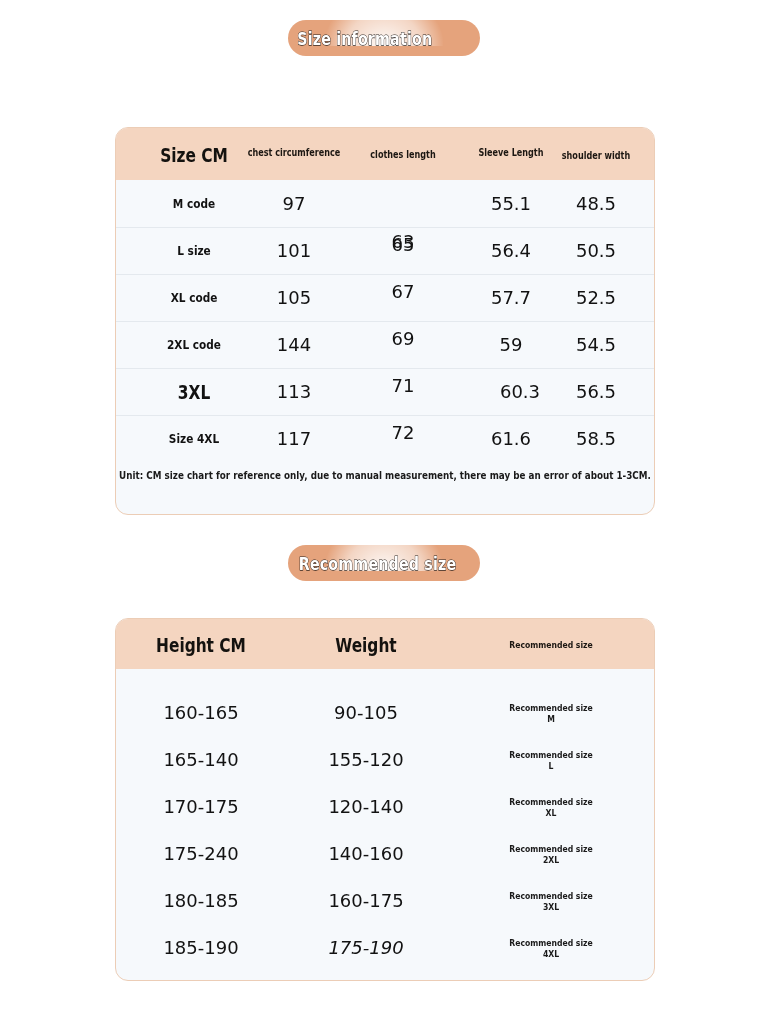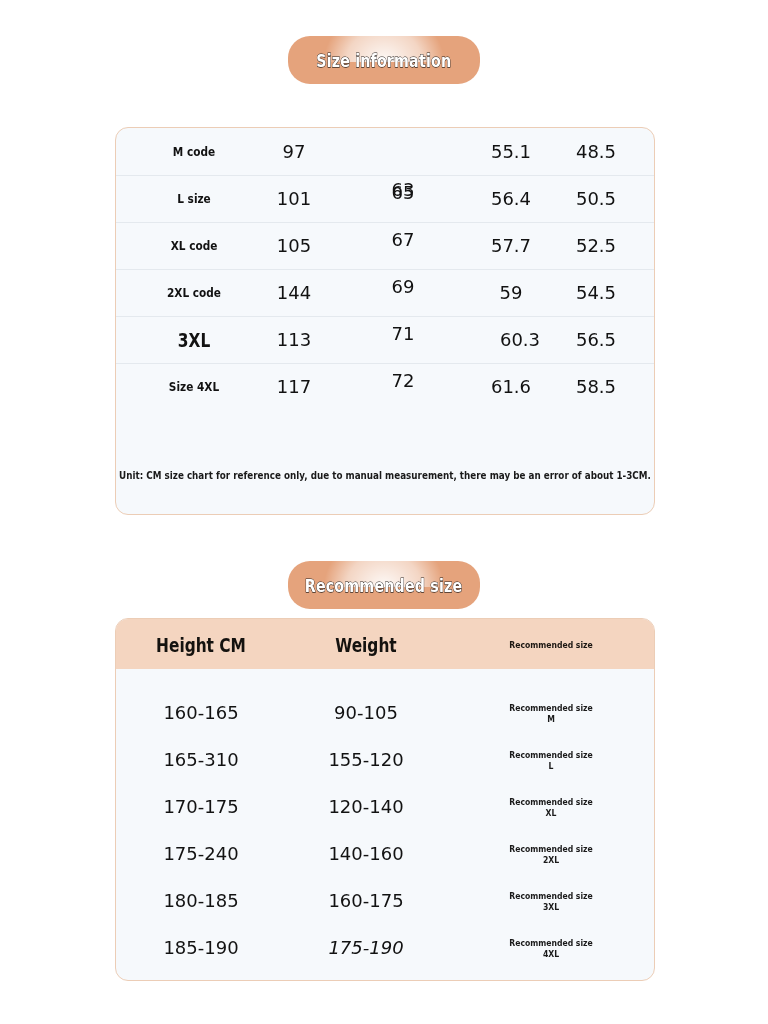--- a/index.html
+++ b/index.html
@@ -15,28 +15,27 @@
     color: #1c1c1c;
     overflow: hidden;
   }
 
   
   .pill {
     position: absolute;
     left: 50%;
     transform: translateX(-50%);
     width: 192px;
-    height: 48px;
+    height: 36px;
     border-radius: 22px;
     background: #e5a37c;
     display: flex;
     align-items: center;
-    justify-content: center;
+    justify-content: flex-start;
     overflow: hidden;
-    margin-top: 16px;
   }
   .pill::before {
     
     content: "";
     position: absolute;
     top: -26px;
     left: 50%;
     transform: translateX(-50%);
     width: 118px;
     height: 52px;
@@ -161,20 +160,31 @@
   }
 </style>
 </head>
 <body>
 
 <div class="pill" id="pill-size">
   <span class="pill-text">Size information</span>
 </div>
 
 <div class="card" id="card-size">
+  <div class="thead">
+    <div class="cell h-main" style="left:78px;  top:27px;">Size CM</div>
+    <div class="cell h-small" style="left:178px; top:25px;">chest
+circumference</div>
+    <div class="cell h-small" style="left:287px; top:27px;">clothes
+length</div>
+    <div class="cell h-small" style="left:395px; top:25px;">Sleeve
+Length</div>
+    <div class="cell h-small" style="left:480px; top:28px;">shoulder
+width</div>
+  </div>
 
   <div class="tbody" id="size-tbody">
       <div class="cell v-label" style="left: 78px; top: 23.5px;">M code</div>
       <div class="cell v-num" style="left: 178px; top: 23.5px;">97</div>
       <div class="cell v-num" style="left: 287px; top: 17.5px; margin-top: 44px;">63</div>
       <div class="cell v-num" style="left: 395px; top: 23.5px;">55.1</div>
       <div class="cell v-num" style="left: 480px; top: 23.5px;">48.5</div>
       <div class="row-div" style="top: 47px;"></div>
       <div class="cell v-label" style="left: 78px; top: 70.5px;">L size</div>
       <div class="cell v-num" style="left: 178px; top: 70.5px;">101</div>
@@ -218,21 +228,21 @@
   <div class="thead">
     <div class="cell h-main" style="left:85px;  top:26px;">Height CM</div>
     <div class="cell h-main" style="left:250px; top:26px;">Weight</div>
     <div class="cell h-tiny" style="left:435px; top:26px;">Recommended size</div>
   </div>
 
   <div class="tbody" id="reco-tbody">
       <div class="cell v-num" style="left: 85px; top: 43.5px;">160-165</div>
       <div class="cell v-num" style="left: 250px; top: 43.5px;">90-105</div>
       <div class="cell v-note" style="left: 435px; top: 43.5px;">Recommended size M</div>
-      <div class="cell v-num" style="left: 85px; top: 90.5px;">165-310</div>
+      <div class="cell v-num" style="left: 85px; top: 90.5px;">165-140</div>
       <div class="cell v-num" style="left: 250px; top: 90.5px;">155-120</div>
       <div class="cell v-note" style="left: 435px; top: 90.5px;">Recommended size
 L</div>
       <div class="cell v-num" style="left: 85px; top: 137.5px;">170-175</div>
       <div class="cell v-num" style="left: 250px; top: 137.5px;">120-140</div>
       <div class="cell v-note" style="left: 435px; top: 137.5px;">Recommended size XL</div>
       <div class="cell v-num" style="left: 85px; top: 184.5px;">175-240</div>
       <div class="cell v-num" style="left: 250px; top: 184.5px;">140-160</div>
       <div class="cell v-note" style="left: 435px; top: 184.5px;">Recommended size 2XL</div>
       <div class="cell v-num" style="left: 85px; top: 231.5px;">180-185</div>

